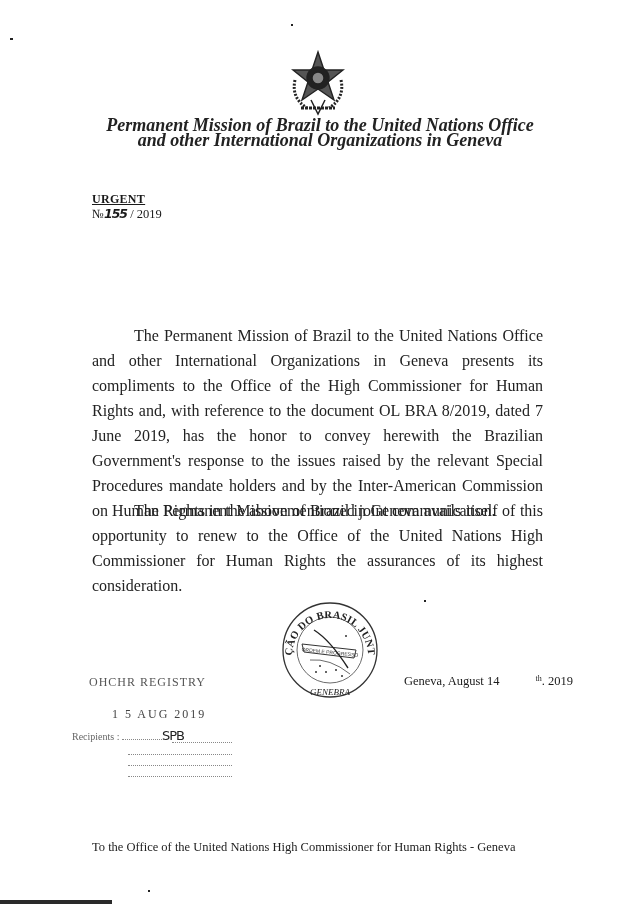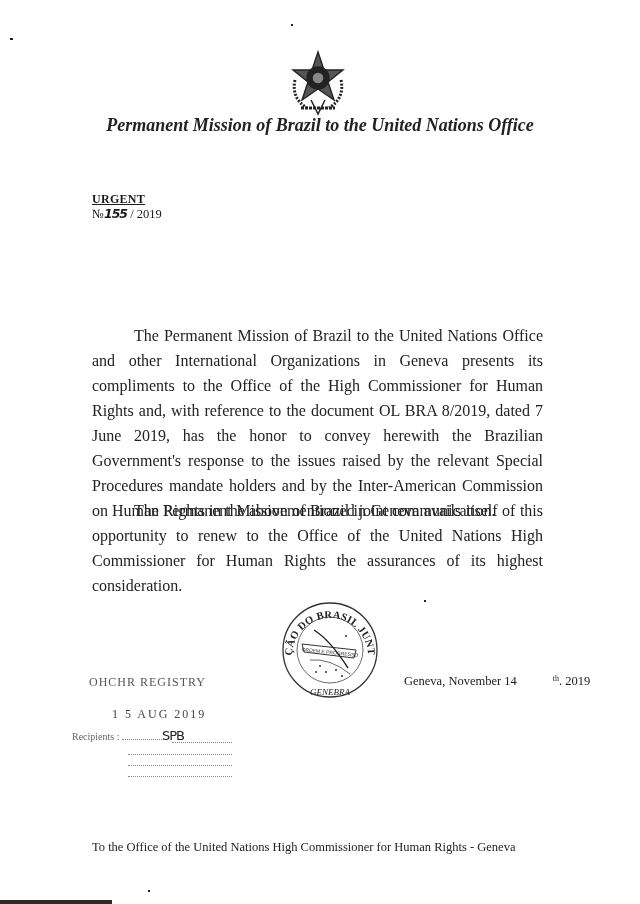--- a/index.html
+++ b/index.html
@@ -48,20 +48,21 @@
       <path d="M8,30 Q4,48 20,58" stroke-width="3" stroke-dasharray="2 1.5"></path>
       <path d="M54,30 Q58,48 42,58" stroke-width="3" stroke-dasharray="2 1.5"></path>
       <path d="M14,58 L48,58" stroke-width="3" stroke-dasharray="3 1"></path>
       <path d="M24,50 L31,64 L38,50" stroke-width="1.5"></path>
     </g>
   </svg>
 </div>
 
 <div class="abs header">
   <div>Permanent Mission of Brazil to the United Nations Office</div>
+  <div>and other International Organizations in Geneva</div>
 </div>
 
 <div class="abs urgent">URGENT</div>
 <div class="abs refno">
   <span>№</span><span class="hand">155</span>
   <span>/ 2019</span>
 </div>
 
 <div class="abs para p1">
   <p>The Permanent Mission of Brazil to the United Nations Office and other International Organizations in Geneva presents its compliments to the Office of the High Commissioner for Human Rights and, with reference to the document OL BRA 8/2019, dated 7 June 2019, has the honor to convey herewith the Brazilian Government's response to the issues raised by the relevant Special Procedures mandate holders and by the Inter-American Commission on Human Rights in the abovementioned joint communication.</p>
@@ -91,21 +92,21 @@
         <circle cx="46" cy="72" r="1"></circle>
         <circle cx="56" cy="70" r="1"></circle>
       <circle cx="62" cy="76" r="1"></circle>
         <circle cx="36" cy="72" r="1"></circle>
         <circle cx="66" cy="36" r="1"></circle>
     </g>
   </svg>
 </div>
 
 <div class="abs date">
-  <span>Geneva, November 14</span><sup>th</sup><span>. 2019</span>
+  <span>Geneva, August 14</span><sup>th</sup><span>. 2019</span>
 </div>
 
 <div class="abs registry">OHCHR REGISTRY</div>
 <div class="abs regdate">1 5 AUG 2019</div>
 <div class="abs recipients">
   <span>Recipients :</span>
   <span style="display:inline-block;width:40px;border-bottom:1px dotted #888;"></span><span class="init">SPB</span>
 </div>
 <div class="dotline" style="left:172px;top:742px;width:60px;"></div>
 <div class="dotline" style="left:128px;top:754px;width:104px;"></div>

